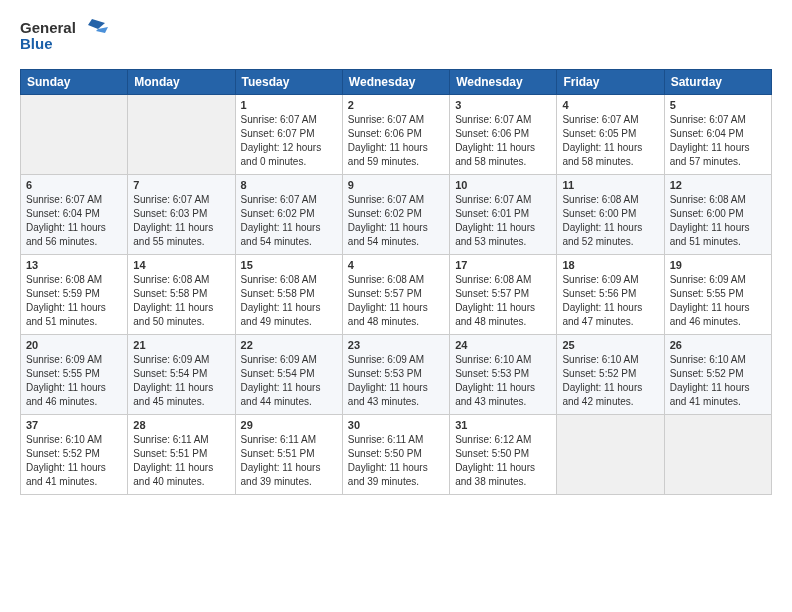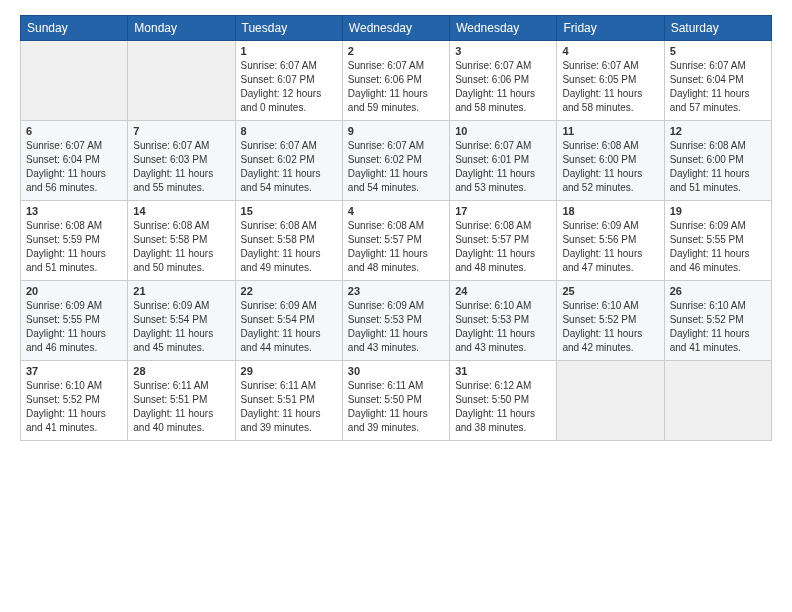--- a/index.html
+++ b/index.html
@@ -14,21 +14,21 @@
     .location-title { font-size: 16px; color: #555; }
     
     .calendar { width: 100%; border-collapse: collapse; table-layout: fixed; }
     
     .calendar th {
       background: #2563a8;
       color: #fff;
       text-align: left;
       padding: 5px 6px;
       font-size: 12px;
-      font-weight: normal;
+      font-weight: bold;
       border: 1px solid #1a4f8c;
     }
     
     .calendar td {
       vertical-align: top;
       padding: 4px 5px;
       border: 1px solid #ccc;
       font-size: 9.5px;
       color: #333;
       height: 80px;
@@ -42,20 +42,36 @@
     .day-info { font-size: 10px; color: #333; line-height: 1.4; }
     
     .empty-cell { background: #f0f0f0 !important; }
     
     .logo-wrapper { display: flex; align-items: center; gap: 4px; }
   </style>
 </head>
 <body>
 
 <div class="page">
+  <div class="header">
+    <div class="logo-wrapper">
+    <div>
+      <svg width="90" height="40" viewBox="0 0 90 40">
+        <text x="0" y="18" font-size="15" font-weight="bold" fill="#333" font-family="Arial">General</text>
+        <text x="0" y="34" font-size="15" font-weight="bold" fill="#1a5fa8" font-family="Arial">Blue</text>
+        <polygon points="72,4 85,8 78,14 68,10" fill="#2563a8"></polygon>
+        <polygon points="78,14 88,12 85,18 76,16" fill="#4a90d9"></polygon>
+      </svg>
+    </div>
+  </div>
+    <div class="title-block">
+      <div class="month-title"></div>
+      <div class="location-title"></div>
+    </div>
+  </div>
 
   <table class="calendar">
     <thead>
       <tr>
       <th>Sunday</th>
           <th>Monday</th>
           <th>Tuesday</th>
           <th>Wednesday</th>
           <th>Wednesday</th>
           <th>Friday</th>

